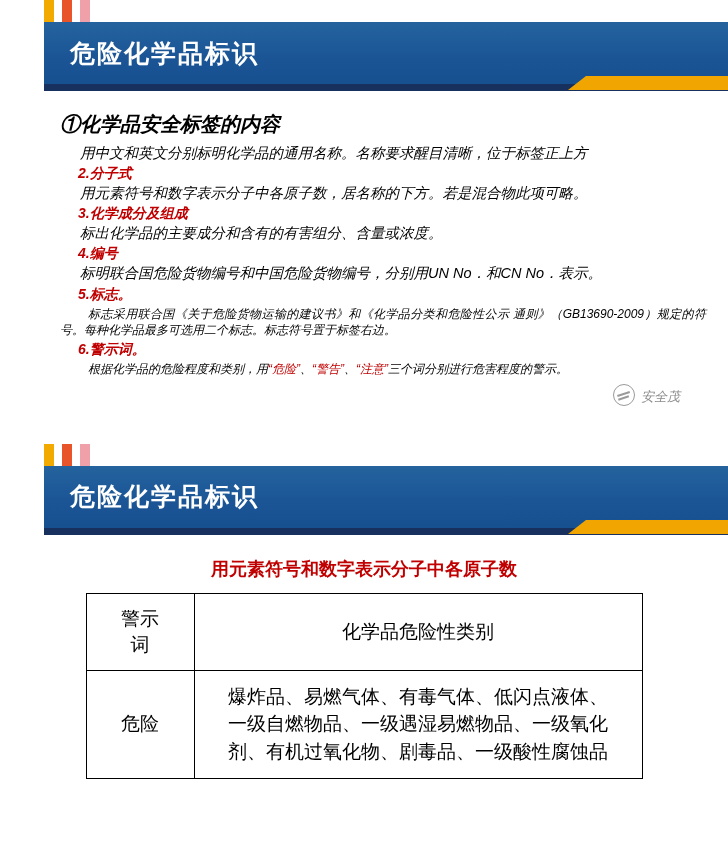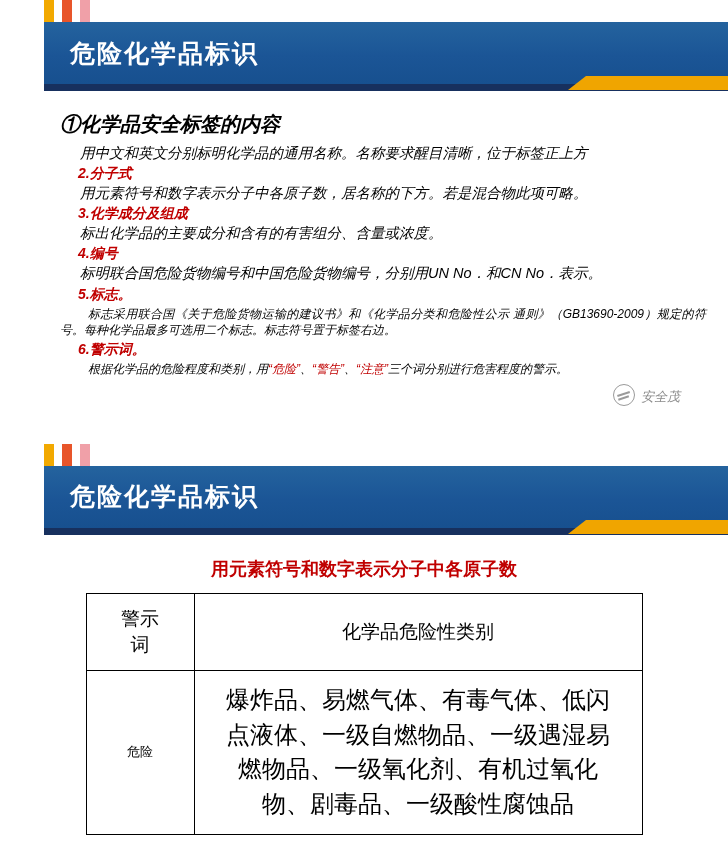--- a/index.html
+++ b/index.html
@@ -177,25 +177,25 @@
     text-align: center;
     vertical-align: middle;
     font-weight: normal;
   }
   table.data th {
     font-size: 19px;
     padding: 12px 4px;
   }
   .col-word { width: 108px; }
   .cell-word {
-    font-size: 13px;
+    font-size: 19px;
     padding: 14px 10px;
   }
   .cell-cats {
-    font-size: 24px;
+    font-size: 19px;
     line-height: 1.45;
     padding: 12px 28px;
     margin-top: 28px;
   }
 </style>
 </head>
 <body>
 
 <div class="page">
 

